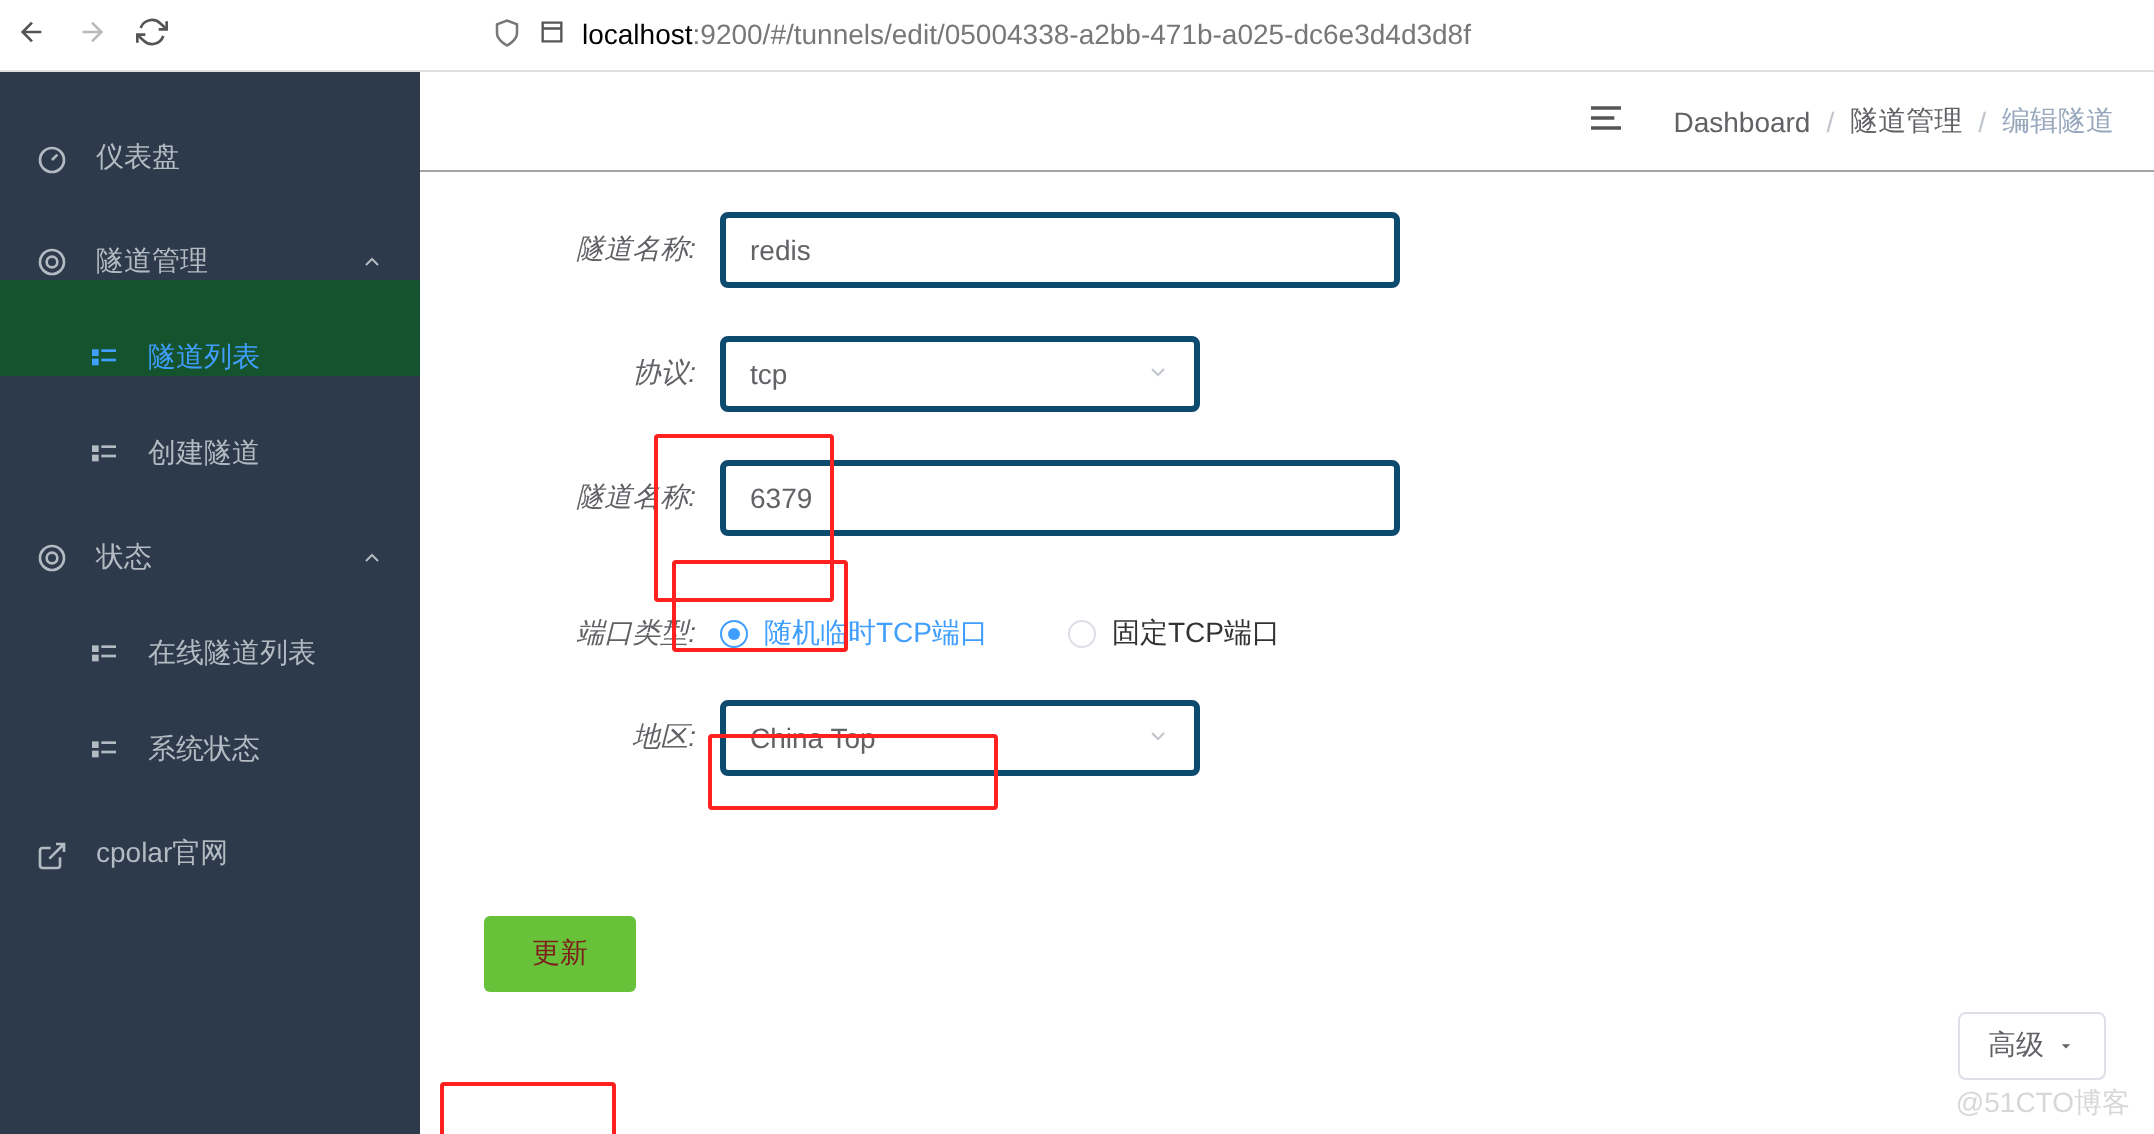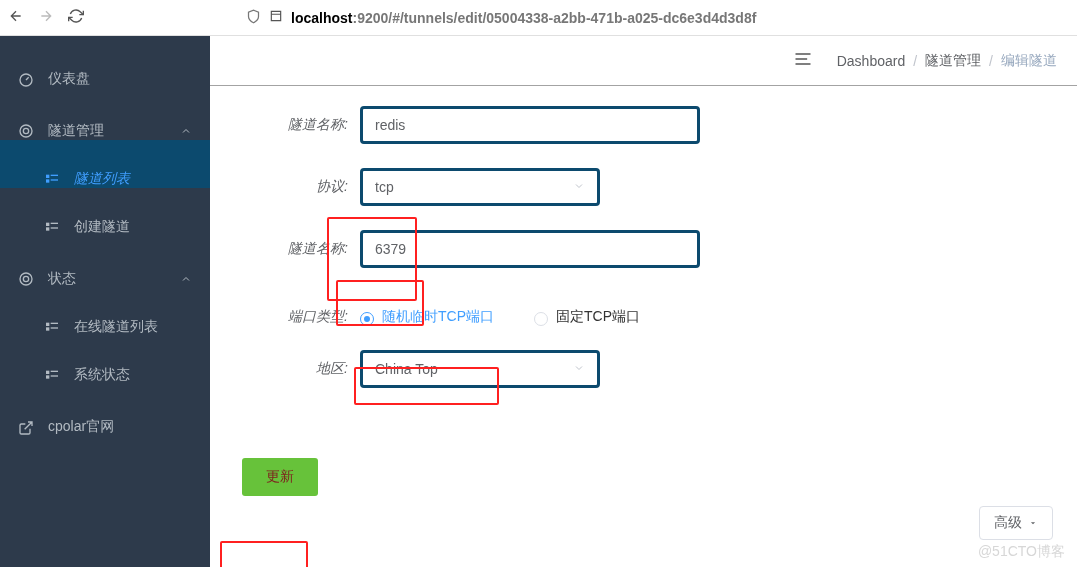--- a/index.html
+++ b/index.html
@@ -15,42 +15,42 @@
     .browser-bar {
       height: 36px;
       display: flex;
       align-items: center;
       padding: 0 8px;
       border-bottom: 1px solid #e0e0e0;
       gap: 12px;
     }
     .browser-nav-icons { display: flex; gap: 14px; align-items: center; color: #555; }
     .browser-nav-icons svg { width: 16px; height: 16px; }
-    .url-container { flex: 1; display: flex; align-items: center; gap: 8px; padding-left: 150px; color: #333; font-weight: bold; }
+    .url-container { flex: 1; display: flex; align-items: flex-start; gap: 8px; padding-left: 150px; color: #333; }
     .url-host { color: #000; }
     .url-path { color: #777; }
     .app-wrap { display: flex; height: calc(100% - 36px); }
     .sidebar {
       width: 210px;
       background: #2d3a4b;
       color: #b2bac2;
       height: 100%;
       flex-shrink: 0;
     }
     .sidebar-item {
       height: 52px;
       display: flex;
       align-items: flex-end;
       padding: 0 18px;
       cursor: pointer;
       font-size: 14px;
     }
     .sidebar-item .icon { width: 16px; height: 16px; margin-right: 14px; display: inline-flex; }
     .sidebar-item.sub { padding-left: 44px; height: 48px; }
-    .sidebar-item.active { background: #0c4a6e; color: #409eff; font-style: italic; }
+    .sidebar-item.active { background: #14532d; color: #409eff; }
     .sidebar-item.active .icon { color: #409eff; }
     .sidebar-item.expandable { justify-content: space-between; }
     .sidebar-item.expandable .left { display: flex; align-items: center; }
     .chevron { width: 12px; height: 12px; }
     .main {
       flex: 1;
       background: #f5f7fa;
       overflow: auto;
     }
     .topbar {
@@ -94,21 +94,21 @@
       color: #606266;
       background: #fff;
       display: flex;
       align-items: center;
       justify-content: space-between;
     }
     .el-input { width: 340px; }
     .el-select { width: 240px; position: relative; }
     .el-select .arrow { color: #c0c4cc; }
     .radio-group { display: flex; gap: 40px; align-items: center; }
-    .el-radio { display: flex; align-items: flex-end; gap: 8px; cursor: pointer; }
+    .el-radio { display: flex; align-items: center; gap: 8px; cursor: pointer; }
     .radio-circle {
       width: 14px; height: 14px;
       border: 1px solid #dcdfe6;
       border-radius: 50%;
       display: inline-flex; align-items: center; justify-content: center;
     }
     .radio-circle.checked { border-color: #409eff; }
     .radio-circle.checked::after {
       content: ''; width: 6px; height: 6px; background: #409eff; border-radius: 50%;
     }

